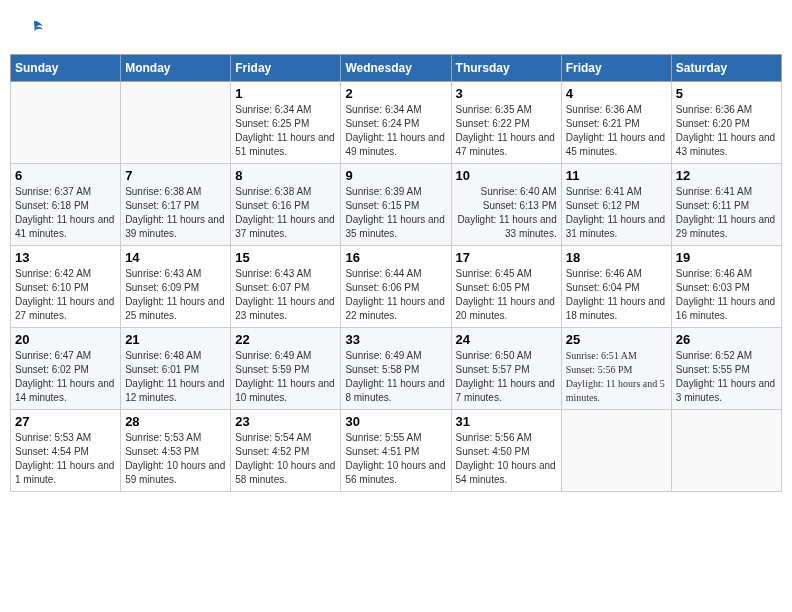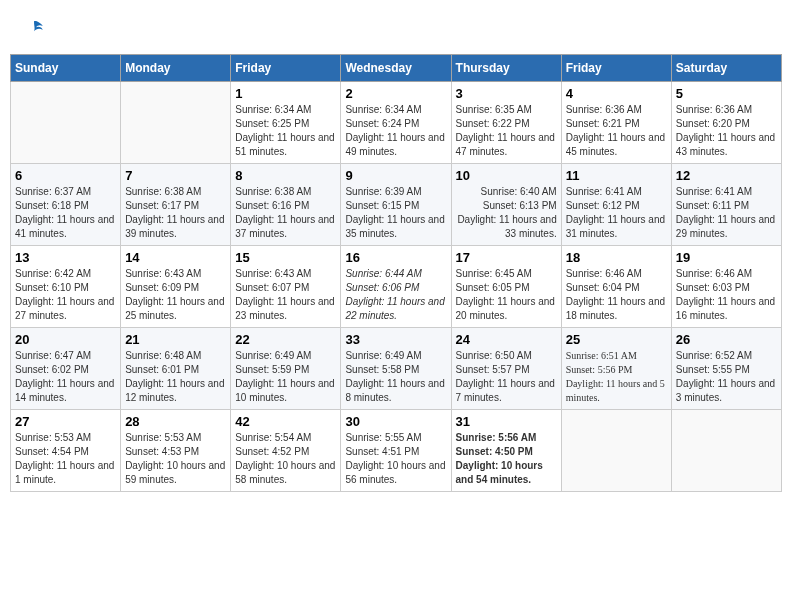--- a/index.html
+++ b/index.html
@@ -218,21 +218,21 @@
 Daylight: 11 hours and 25 minutes.</div>
         </td>
         <td>
           <span class="day-number">15</span>
           <div class="day-info" style="white-space: pre-line;">Sunrise: 6:43 AM
 Sunset: 6:07 PM
 Daylight: 11 hours and 23 minutes.</div>
         </td>
         <td>
           <span class="day-number">16</span>
-          <div class="day-info" style="white-space: pre-line; font-style: italic;">Sunrise: 6:44 AM
+          <div class="day-info" style="white-space: pre-line;">Sunrise: 6:44 AM
 Sunset: 6:06 PM
 Daylight: 11 hours and 22 minutes.</div>
         </td>
         <td>
           <span class="day-number">17</span>
           <div class="day-info" style="white-space: pre-line;">Sunrise: 6:45 AM
 Sunset: 6:05 PM
 Daylight: 11 hours and 20 minutes.</div>
         </td>
         <td>
@@ -299,34 +299,34 @@
 Sunset: 4:54 PM
 Daylight: 11 hours and 1 minute.</div>
         </td>
         <td>
           <span class="day-number">28</span>
           <div class="day-info" style="white-space: pre-line;">Sunrise: 5:53 AM
 Sunset: 4:53 PM
 Daylight: 10 hours and 59 minutes.</div>
         </td>
         <td>
-          <span class="day-number">42</span>
+          <span class="day-number">23</span>
           <div class="day-info" style="white-space: pre-line;">Sunrise: 5:54 AM
 Sunset: 4:52 PM
 Daylight: 10 hours and 58 minutes.</div>
         </td>
         <td>
           <span class="day-number">30</span>
           <div class="day-info" style="white-space: pre-line;">Sunrise: 5:55 AM
 Sunset: 4:51 PM
 Daylight: 10 hours and 56 minutes.</div>
         </td>
         <td>
           <span class="day-number">31</span>
-          <div class="day-info" style="white-space: pre-line; font-weight: bold;">Sunrise: 5:56 AM
+          <div class="day-info" style="white-space: pre-line;">Sunrise: 5:56 AM
 Sunset: 4:50 PM
 Daylight: 10 hours and 54 minutes.</div>
         </td>
         <td class="empty-cell"></td>
         <td class="empty-cell"></td>
       </tr>
     </tbody>
 </table>
 
 </body></html>

